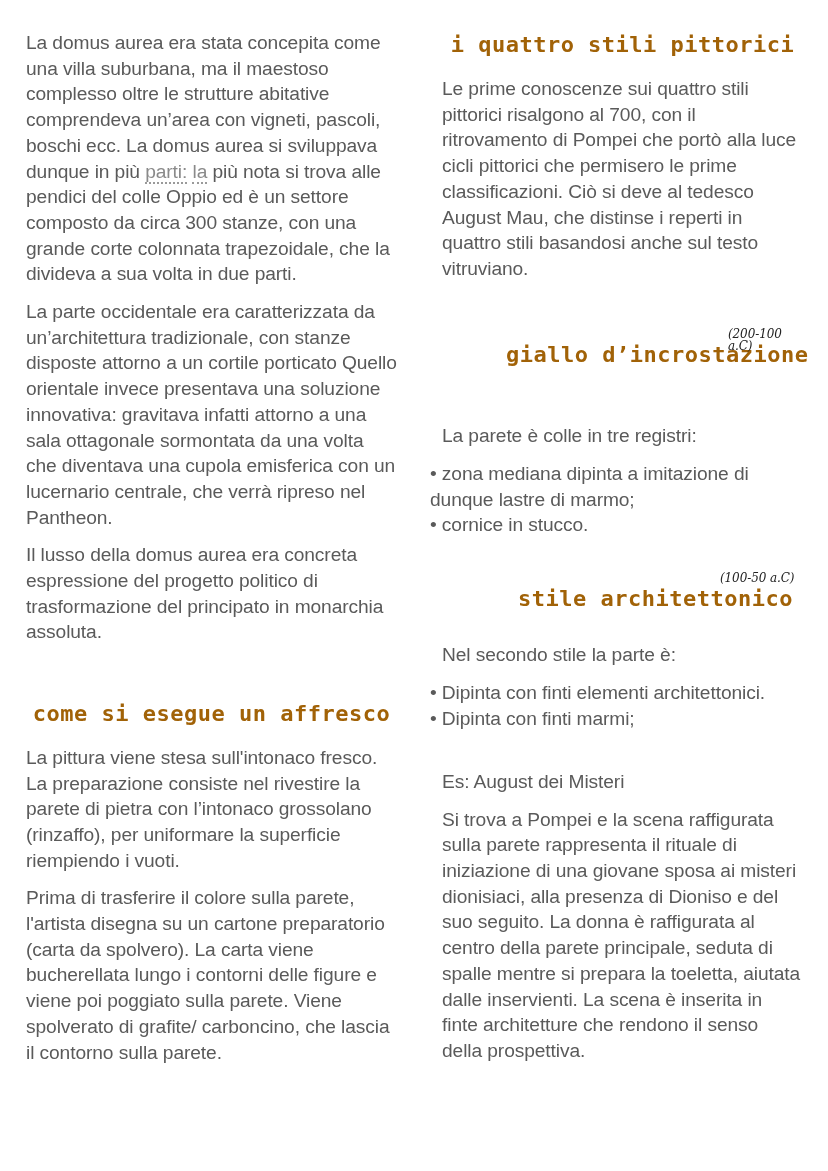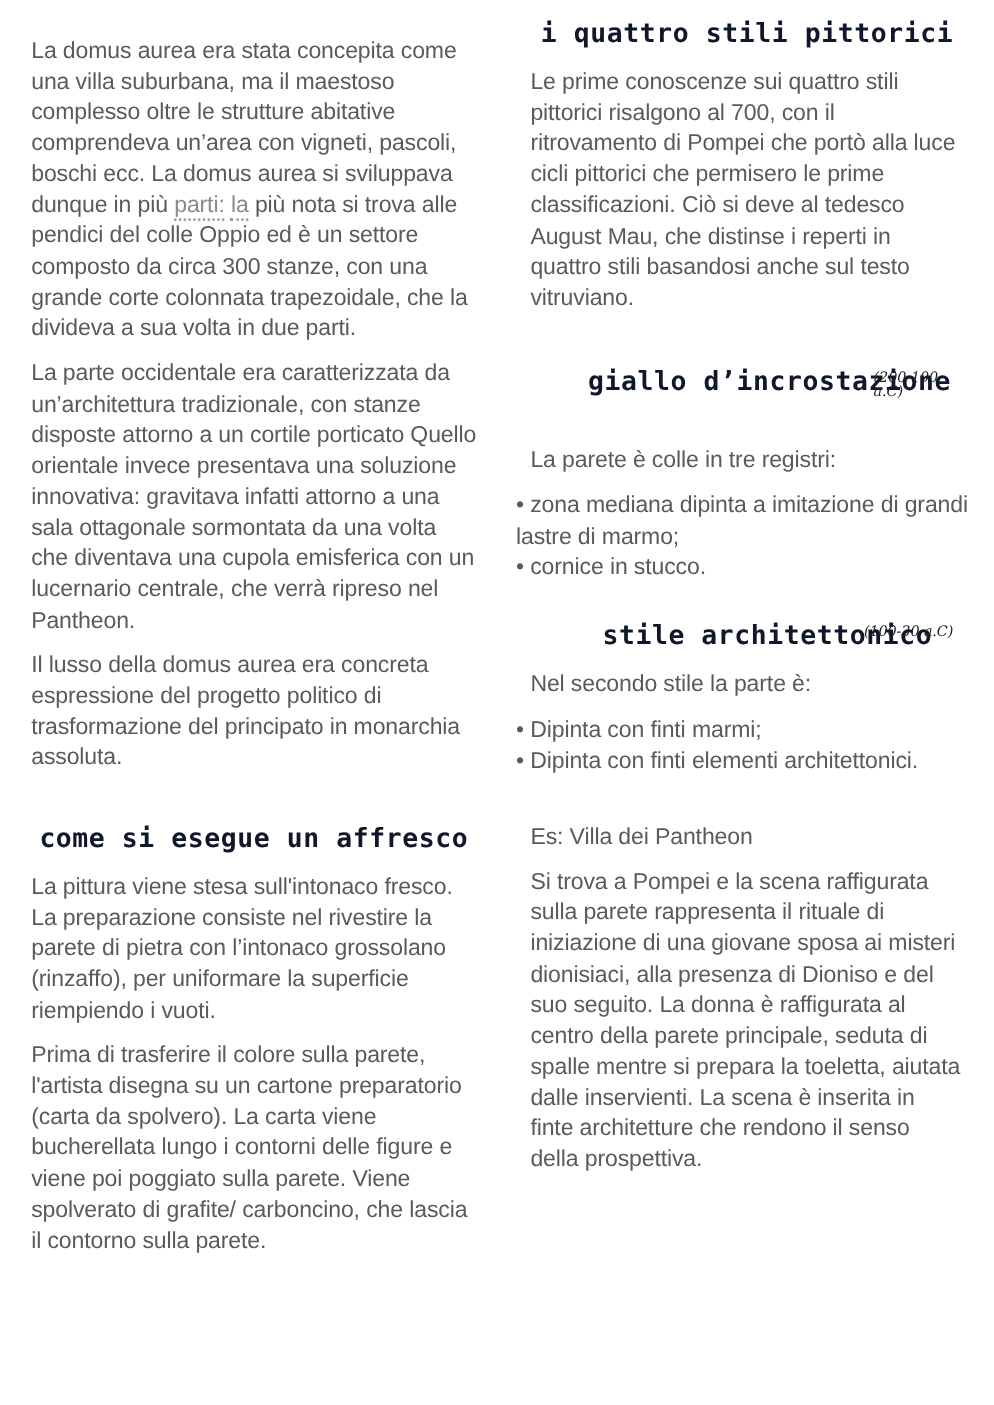--- a/index.html
+++ b/index.html
@@ -19,27 +19,27 @@
       position: absolute;
       top: 18px;
       font-size: 19.2px;
       line-height: 25.7px;
       letter-spacing: -0.1px;
     }
     .col-left { left: 14px; width: 395px; }
     .col-right { left: 430px; width: 385px; top: 20px; }
     .para { margin: 12px; white-space: pre-line; }
     .heading {
-      color: #0f172a;
+      color: #a16207;
       font-family: "DejaVu Sans Mono", monospace;
       font-weight: bold;
       font-size: 22px;
       letter-spacing: 0.5px;
       text-align: center;
-      margin: 0;
+      margin: 16px;
       line-height: 30px;
       white-space: nowrap;
     }
     .heading-row {
       position: relative;
       text-align: center;
     }
     .note {
       font-family: "DejaVu Serif", serif;
       color: #222;
@@ -84,31 +84,31 @@
   <div class="gap" style="height:30px;"></div>
 
   <div class="heading-row" style="padding-left:60px; text-align:left;">
     <h2 class="heading" style="display:inline-block;">giallo d’incrostazione</h2>
     <span class="note" style="left:298px; top:4px;">(200-100
      a.C)</span>
   </div>
   <div class="gap"></div>
   <p class="para">La parete è colle in tre registri:</p>
   <ul class="bullets">
-    <li>zona mediana dipinta a imitazione di grandi lastre di marmo;</li>
+    <li>zona mediana dipinta a imitazione di dunque lastre di marmo;</li>
     <li>cornice in stucco.</li>
   </ul>
 
   <div class="gap" style="height:30px;"></div>
 
   <div class="heading-row" style="padding-left:72px; text-align:left;">
     <h2 class="heading" style="display:inline-block;">stile architettonico</h2>
-    <span class="note" style="left:290px; top:4px;">(100-30 a.C)</span>
+    <span class="note" style="left:290px; top:4px;">(100-50 a.C)</span>
   </div>
   <p class="para">Nel secondo stile la parte è:</p>
   <ul class="bullets">
+    <li>Dipinta con finti elementi architettonici.</li>
     <li>Dipinta con finti marmi;</li>
-    <li>Dipinta con finti elementi architettonici.</li>
   </ul>
   <div class="gap"></div>
-  <p class="para">Es: Villa dei Pantheon</p>
+  <p class="para">Es: August dei Misteri</p>
   <p class="para">Si trova a Pompei e la scena raffigurata sulla parete rappresenta il rituale di iniziazione di una giovane sposa ai misteri dionisiaci, alla presenza di Dioniso e del suo seguito. La donna è raffigurata al centro della parete principale, seduta di spalle mentre si prepara la toeletta, aiutata dalle inservienti. La scena è inserita in finte architetture che rendono il senso della prospettiva.</p>
 </div>
 
 </body></html>

